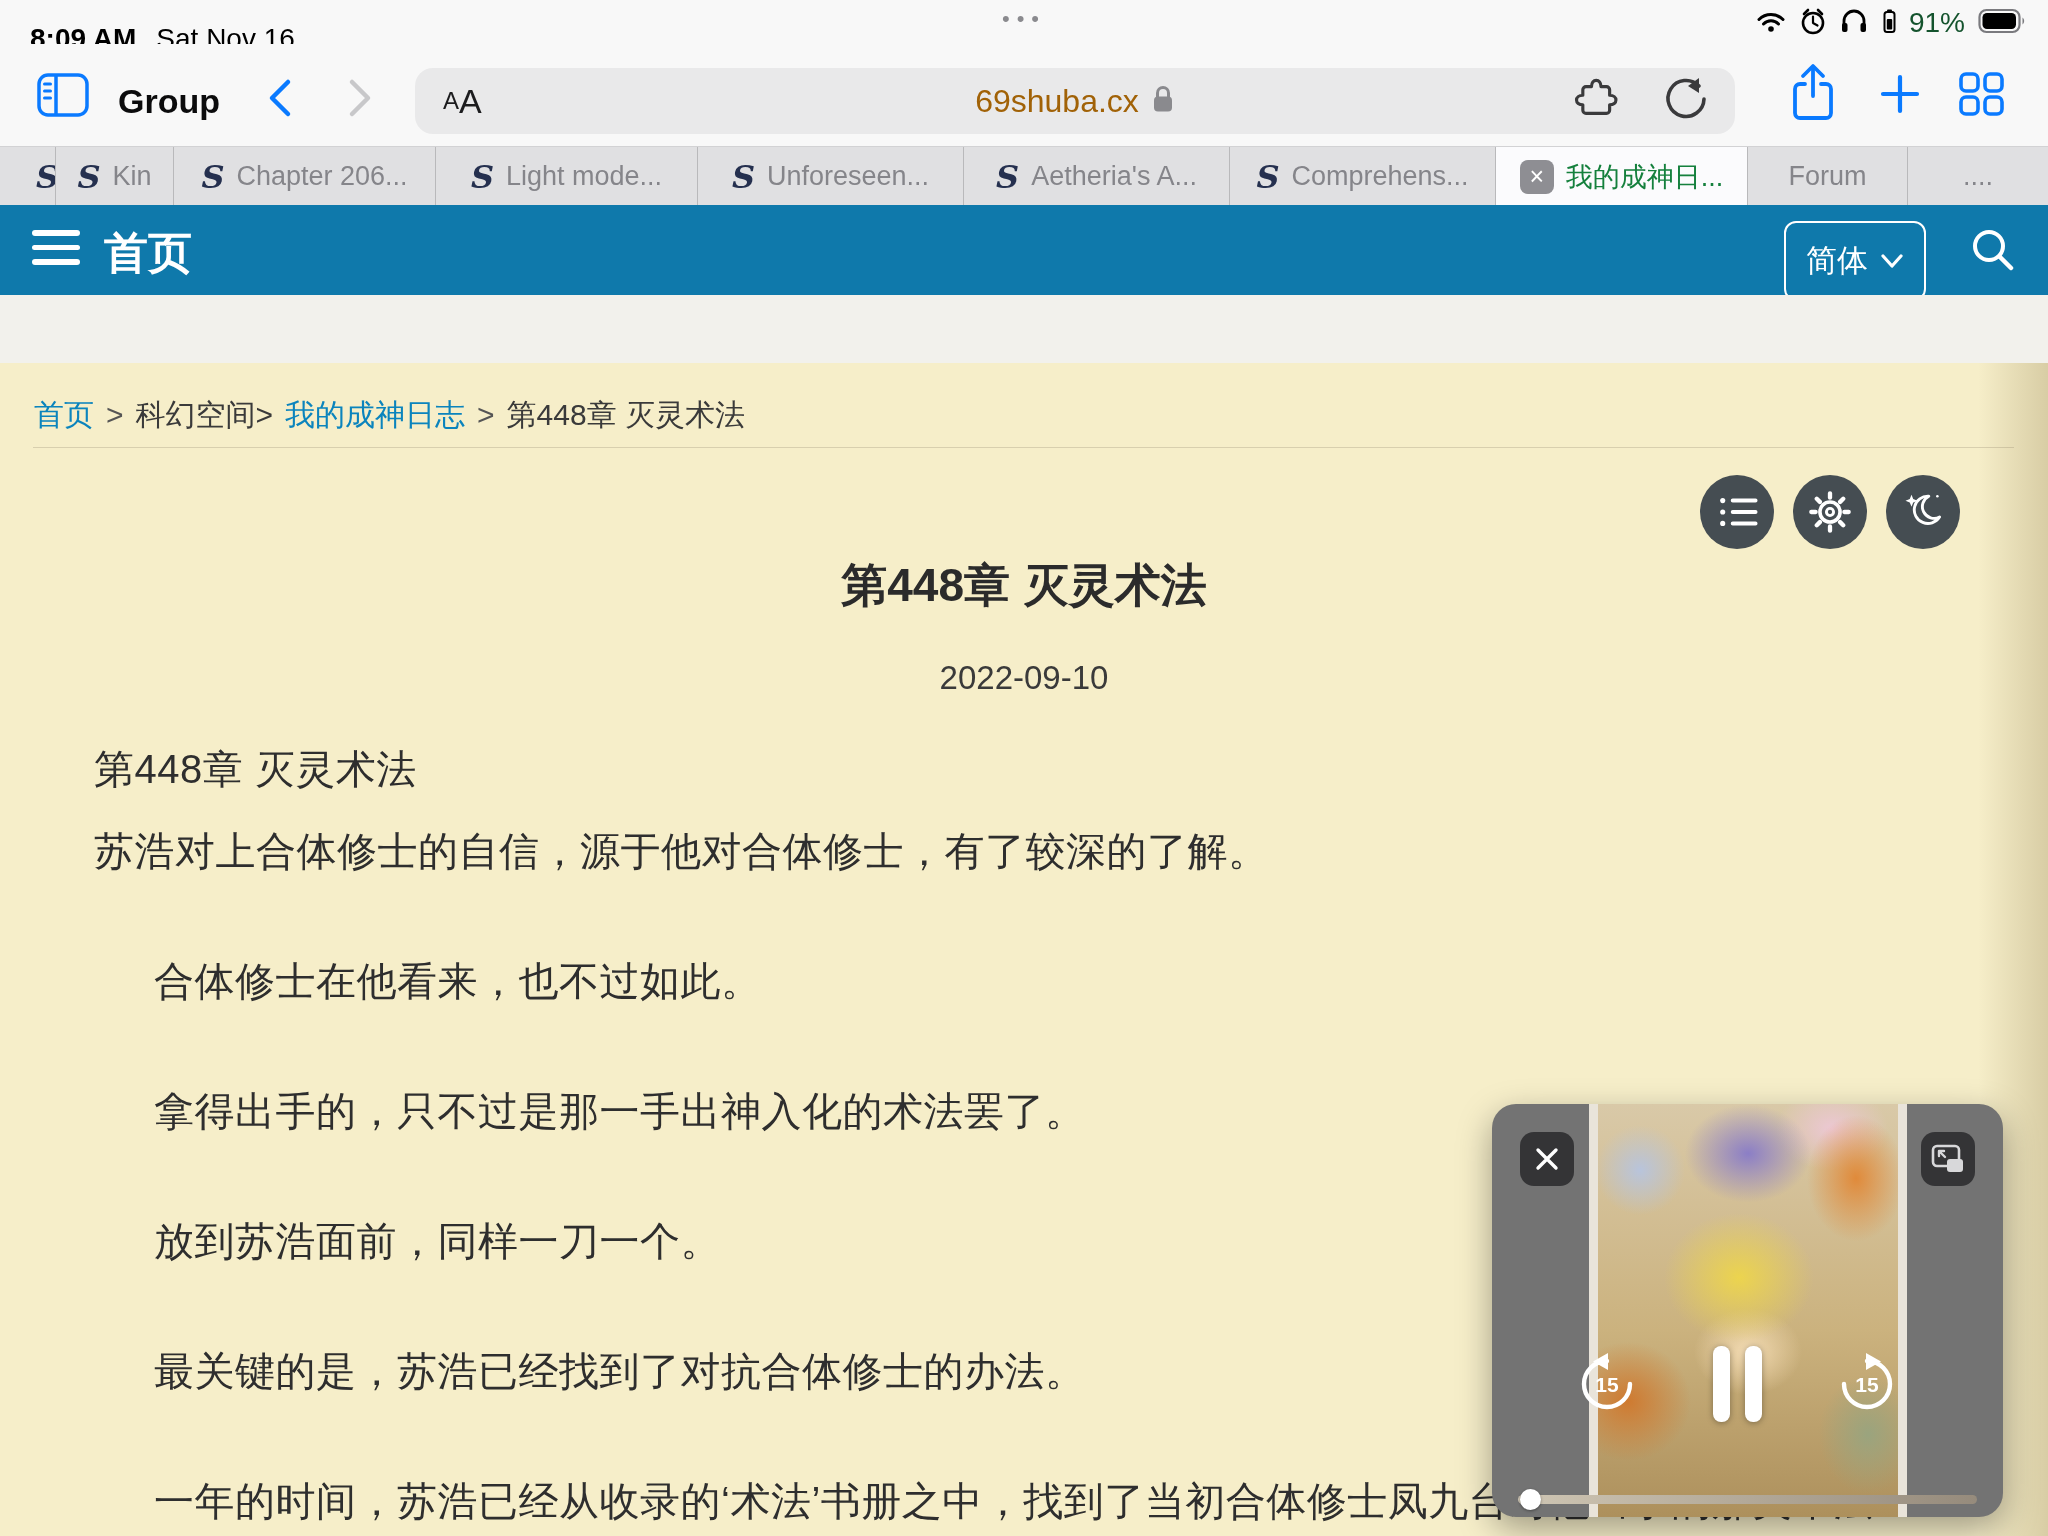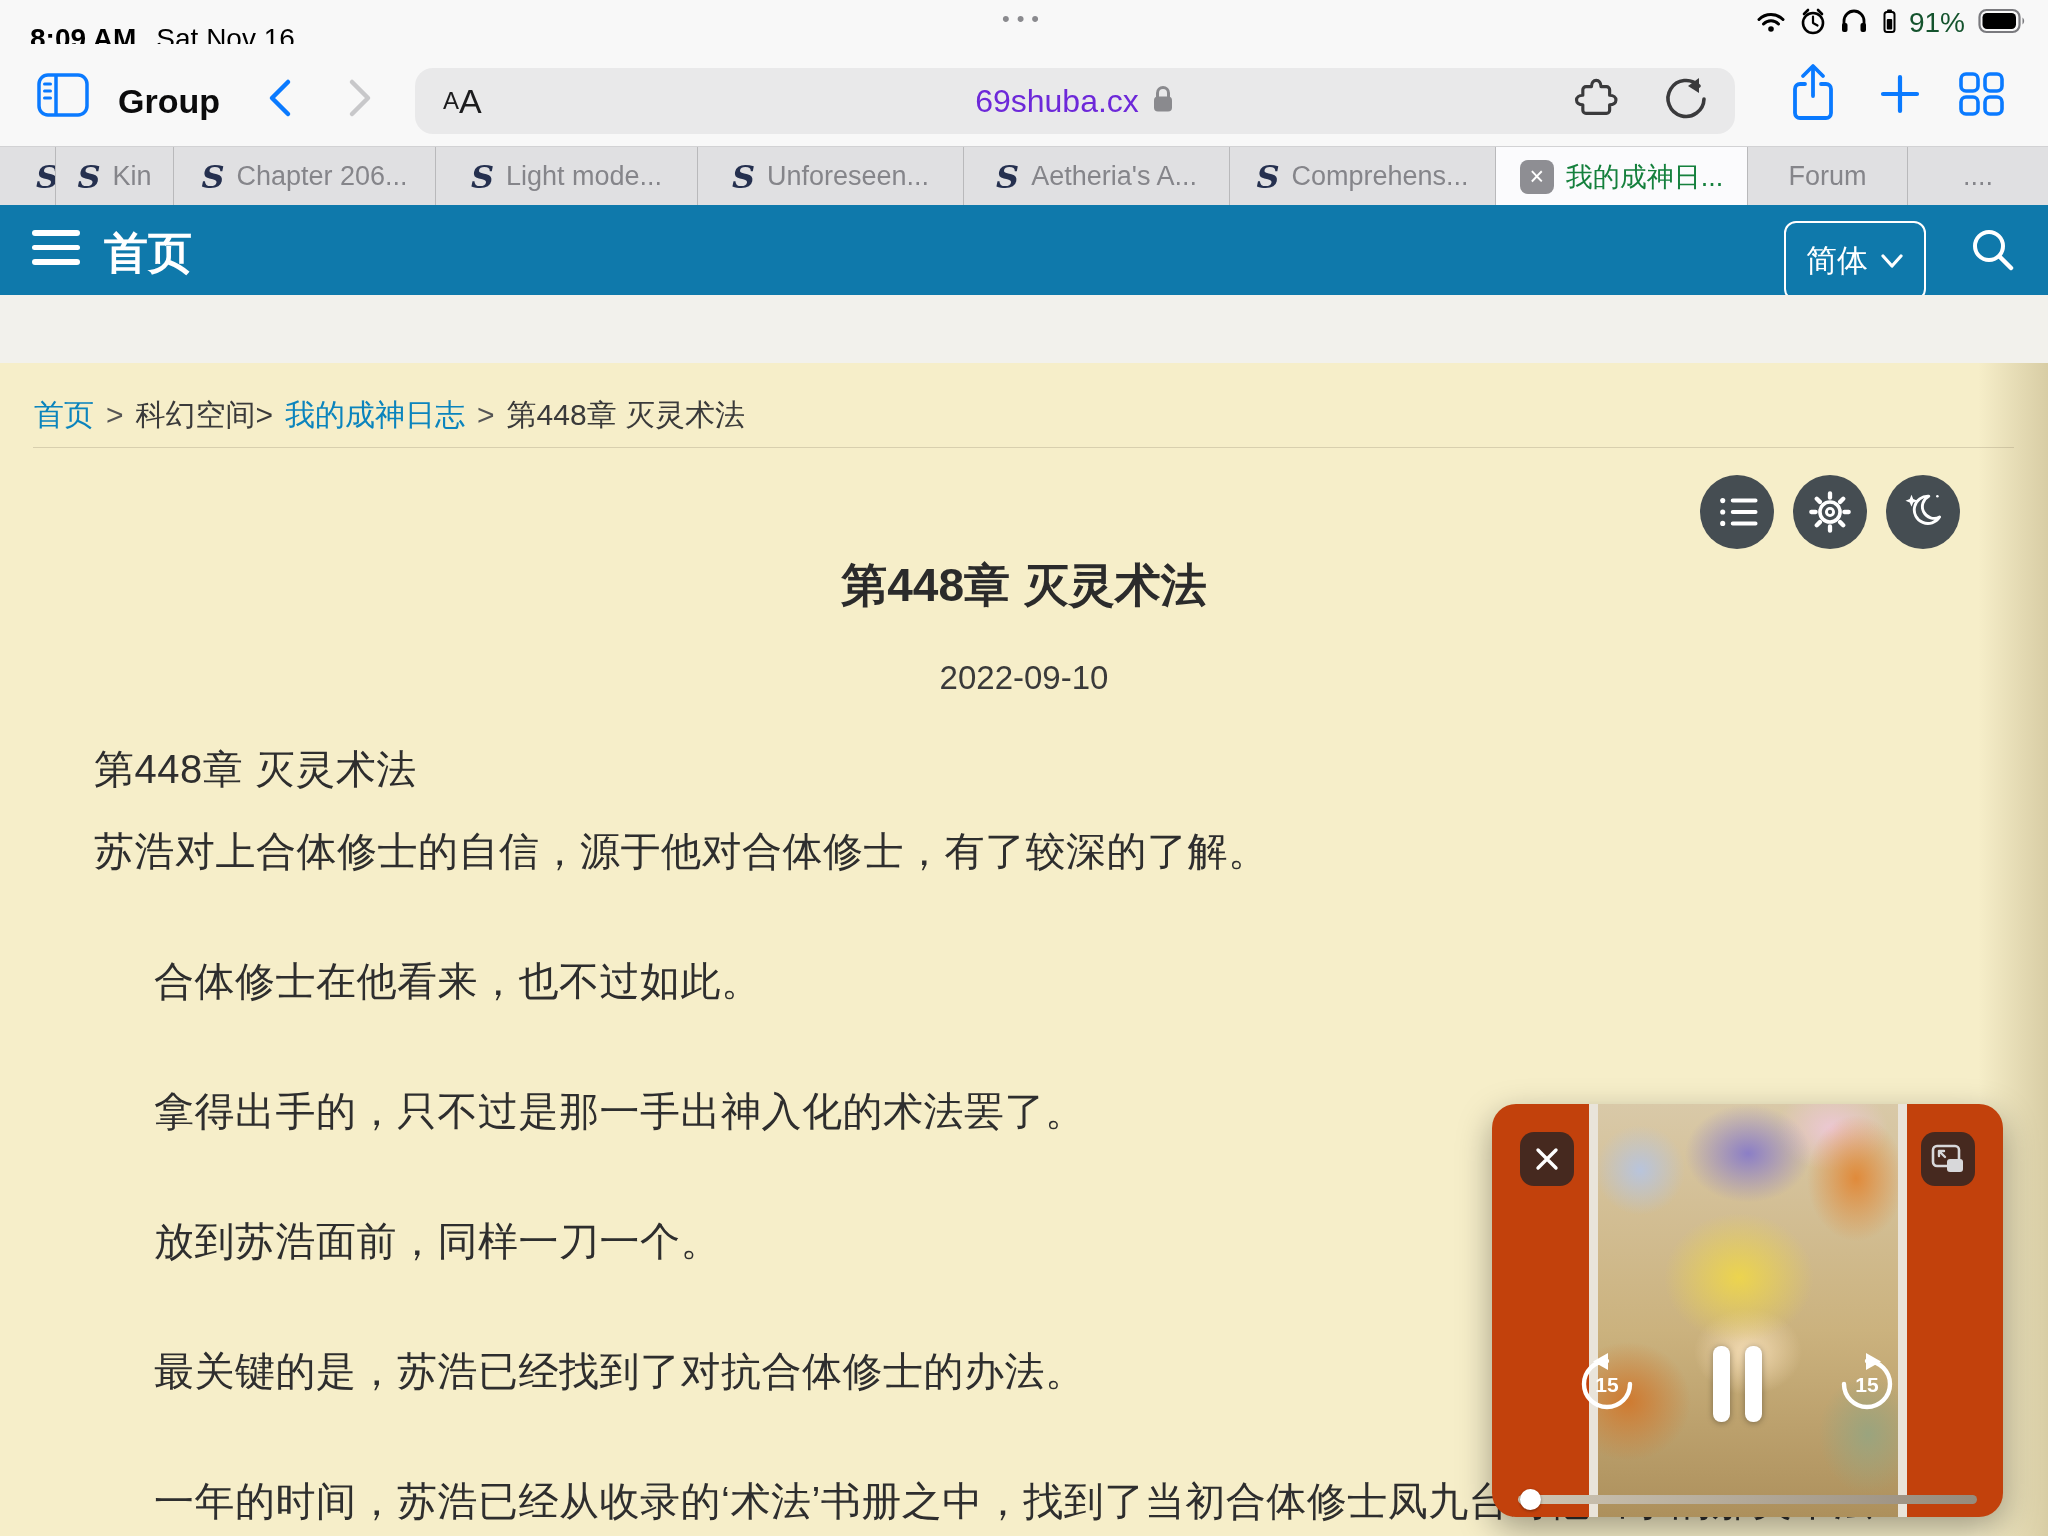--- a/index.html
+++ b/index.html
@@ -21,21 +21,21 @@
   .tb-sidebar{position:absolute;left:36px;top:28px;}
   .tb-group{position:absolute;left:118px;top:38px;font-size:34px;font-weight:700;color:#0b0b0c;}
   .tb-back{position:absolute;left:264px;top:32px;}
   .tb-fwd{position:absolute;left:346px;top:32px;}
   .url-capsule{position:absolute;left:415px;top:24px;width:1320px;height:66px;border-radius:18px;
                background:#e9e9ea;}
   .url-aa{position:absolute;left:28px;top:0;height:66px;display:flex;align-items:center;color:#1c1c1e;}
   .url-aa .a1{font-size:24px;} .url-aa .a2{font-size:34px;}
   .url-center{position:absolute;left:0;right:0;top:0;height:66px;display:flex;align-items:center;
               justify-content:center;gap:12px;}
-  .url-text{font-size:32px;color:#6d28d9;}
+  .url-text{font-size:32px;color:#a16207;}
   .url-right{position:absolute;right:26px;top:0;height:66px;display:flex;align-items:center;gap:42px;}
   .tb-share{position:absolute;left:1788px;top:18px;}
   .tb-plus{position:absolute;left:1878px;top:28px;}
   .tb-grid{position:absolute;left:1958px;top:28px;}
 
   
   .tab-bar{position:absolute;top:146px;left:0;right:0;height:59px;display:flex;
            background:#e3e3e5;border-top:1px solid #d2d2d4;}
   .tab{height:100%;display:flex;align-items:center;justify-content:center;gap:12px;
        background:#e0e0e2;border-right:1px solid #b9b9bb;box-sizing:border-box;overflow:hidden;
@@ -73,21 +73,21 @@
              font-weight:700;color:#2b2b2b;}
   .art-date{position:absolute;top:296px;left:0;right:0;text-align:center;font-size:33px;color:#3a3a3a;}
   .paras{position:absolute;top:385px;left:94px;right:40px;}
   .para{margin:88px 0 0;font-size:40px;line-height:1.05;color:#2e2e2e;letter-spacing:.5px;}
   .para.first{margin-top:0;}
   .para.second{margin-top:40px;}
   .para.indent{text-indent:1.5em;}
 
   
   .pip{position:absolute;left:1492px;top:1104px;width:511px;height:413px;border-radius:24px;
-       background:#c2410c;overflow:hidden;box-shadow:0 12px 34px rgba(0,0,0,.35);z-index:10;}
+       background:#737373;overflow:hidden;box-shadow:0 12px 34px rgba(0,0,0,.35);z-index:10;}
   .pip-art{position:absolute;left:50%;transform:translateX(-50%);top:0;bottom:0;width:318px;
        border-left:9px solid #e9e4da;border-right:9px solid #e9e4da;box-sizing:border-box;
        background:
         radial-gradient(90px 70px at 50% 12%, #8b7ec6 0%, rgba(139,126,198,0) 70%),
         radial-gradient(70px 90px at 86% 18%, #e08a3a 0%, rgba(224,138,58,0) 70%),
         radial-gradient(60px 60px at 14% 16%, #b8c4dc 0%, rgba(184,196,220,0) 75%),
         radial-gradient(80px 60px at 78% 6%, #ecc8d4 0%, rgba(236,200,212,0) 70%),
         radial-gradient(110px 95px at 47% 42%, #ecd44e 0%, rgba(236,212,78,0) 68%),
         radial-gradient(75px 60px at 50% 60%, #f4dcb4 0%, rgba(244,220,180,0) 72%),
         radial-gradient(90px 85px at 10% 72%, #cf7a30 0%, rgba(207,122,48,0) 70%),

